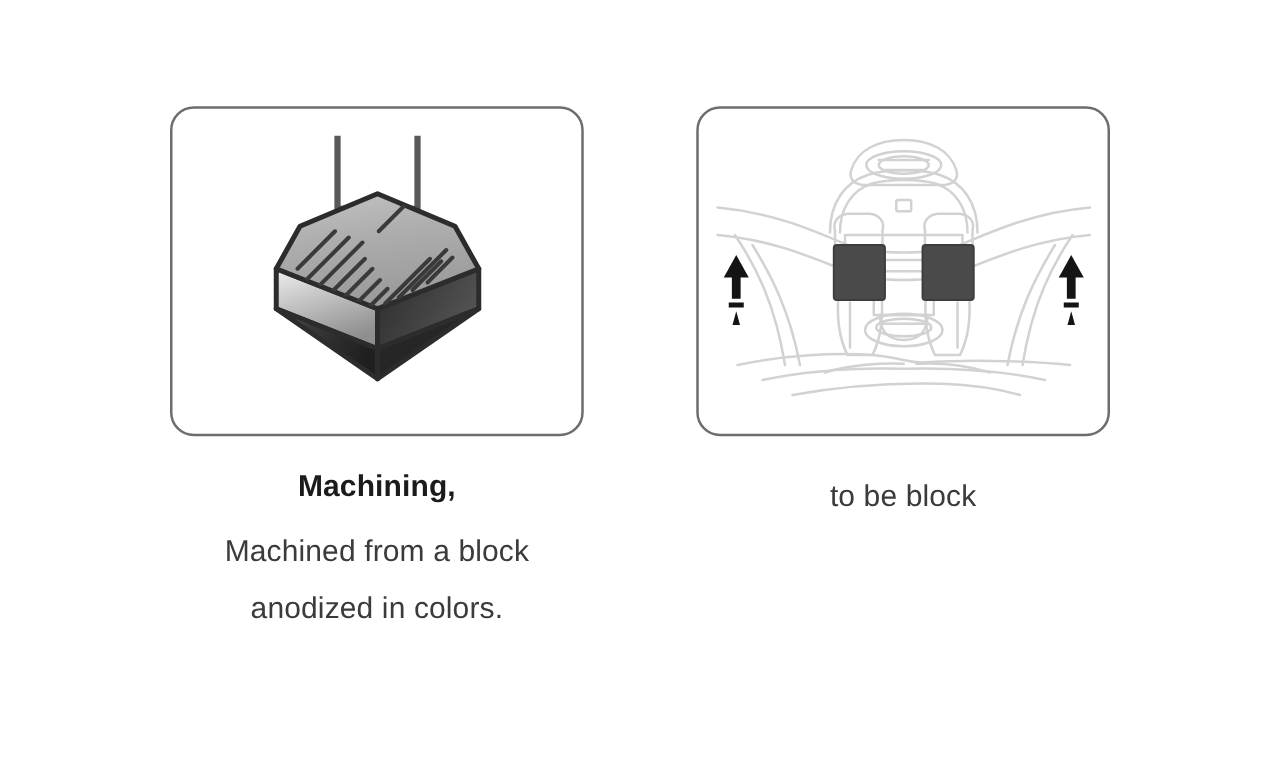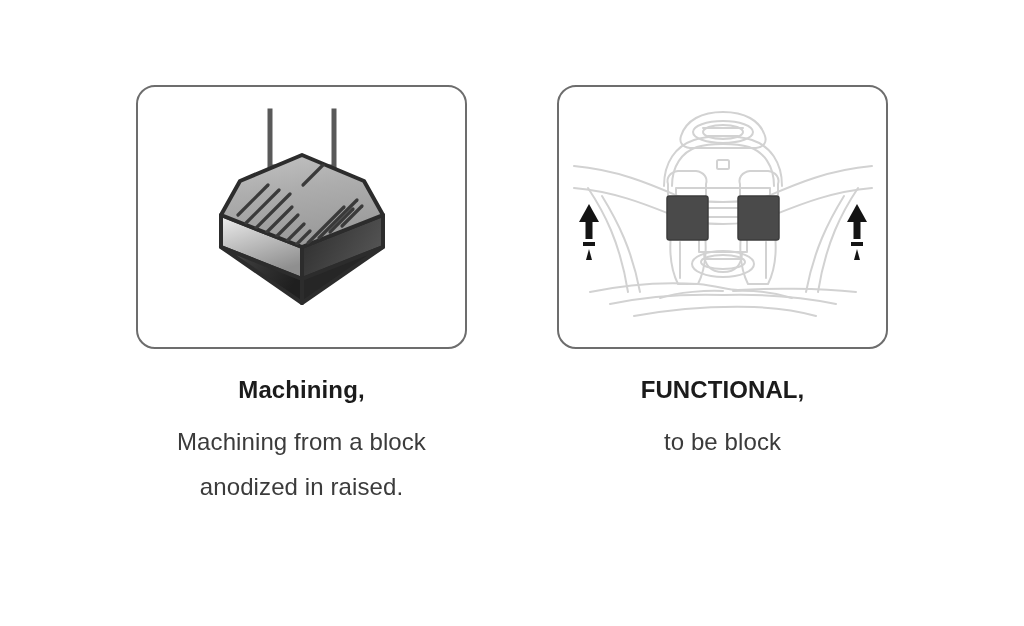--- a/index.html
+++ b/index.html
@@ -168,22 +168,22 @@
               <line x1="190" y1="129" x2="210" y2="109"></line>
               <line x1="151" y1="88" x2="173" y2="66"></line>
             </g>
           </g>
         </svg>
       </div>
 
       <div class="caption">
         <div class="caption-title">Machining,</div>
         <div class="caption-body">
-          <span class="line">Machining from a block</span>
-          <span class="line">anodized in raised.</span>
+          <span class="line">Machined from a block</span>
+          <span class="line">anodized in colors.</span>
         </div>
       </div>
     </div>
 
     <div class="feature">
 
       <div class="icon-card">
         <svg width="310" height="250" viewBox="0 0 310 250">
           <g fill="none" stroke="#d2d2d2" stroke-width="2" stroke-linecap="round" stroke-linejoin="round">
 
@@ -247,21 +247,20 @@
           <g fill="#141414">
             <polygon points="289,112 299,130 279,130"></polygon>
             <rect x="285.5" y="129" width="7" height="18"></rect>
             <rect x="283" y="150" width="12" height="4"></rect>
             <polygon points="289,157 292,168 286,168"></polygon>
           </g>
         </svg>
       </div>
 
       <div class="caption">
-        <div class="caption-title">FUNCTIONAL,</div>
         <div class="caption-body">
           <span class="line">to be block</span>
         </div>
       </div>
     </div>
 
   </div>
 </div>
 
 </body></html>

